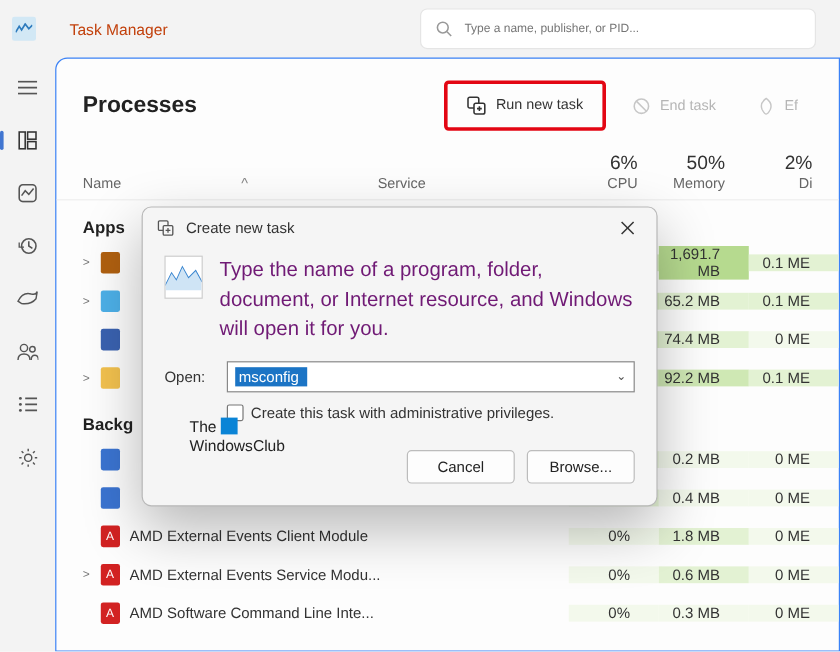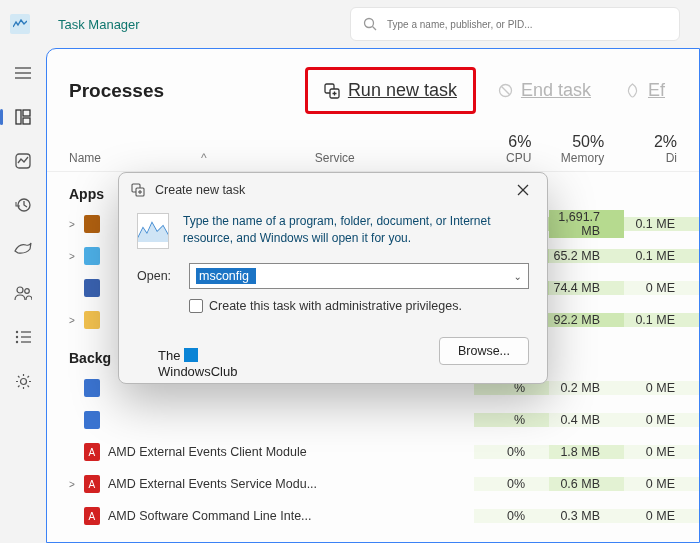--- a/index.html
+++ b/index.html
@@ -1,30 +1,30 @@
 <!DOCTYPE html>
 <html><head>
 <meta charset="utf-8">
 <style>
   * { box-sizing: border-box; margin: 0; padding: 0; font-family: "Segoe UI", -apple-system, sans-serif; }
   body { width: 700px; height: 543px; background: #f3f3f3; overflow: hidden; position: relative; }
   .topbar { height: 48px; display: flex; align-items: center; padding: 0 10px; gap: 28px; background: #f3f3f3; }
   .app-icon { width: 20px; height: 20px; background: #d2e8f5; border-radius: 2px; display: flex; align-items: center; justify-content: center; }
-  .app-title { font-size: 13px; color: #0f766e; }
+  .app-title { font-size: 13px; color: #c2410c; }
   .searchbox { margin-left: auto; margin-right: 10px; width: 330px; height: 34px; background: #fff; border: 1px solid #e5e5e5; border-radius: 6px; display: flex; align-items: center; padding: 0 12px; gap: 10px; color: #888; }
   .searchbox input { border: none; outline: none; font-size: 10px; color: #000000; flex: 1; }
   .layout { display: flex; height: calc(543px - 48px); }
   .sidebar { width: 46px; background: #f3f3f3; display: flex; flex-direction: column; align-items: center; padding-top: 14px; gap: 22px; }
   .nav-icon { width: 22px; height: 22px; display: flex; align-items: center; justify-content: center; color: #555; border-radius: 4px; }
   .nav-icon.active { color: #333; position: relative; }
   .nav-icon.active::before { content: ""; position: absolute; left: -12px; top: 3px; width: 3px; height: 16px; background: #4176d1; border-radius: 2px; }
   .main { flex: 1; background: #fdfdfd; border-radius: 10px 0 0 0; border: 1px solid #3b82f6; display: flex; flex-direction: column; overflow: hidden; }
   .content-header { display: flex; align-items: center; padding: 18px 22px 12px 22px; gap: 10px; }
   .content-header h1 { font-size: 19px; font-weight: 600; color: #222; flex: 1; }
-  .action-btn { display: flex; align-items: center; gap: 8px; padding: 7px 12px; font-size: 18px; color: #333; border-radius: 4px; text-decoration: underline; }
+  .action-btn { display: flex; align-items: flex-start; gap: 8px; padding: 7px 12px; font-size: 12px; color: #333; border-radius: 4px; }
   .action-btn.highlighted { border: 3px solid #e30613; padding: 10px 16px; }
   .action-btn.disabled { color: #b5b5b5; }
   .columns { display: flex; padding: 0 22px; height: 46px; align-items: flex-end; border-bottom: 1px solid #eee; font-size: 12px; color: #666; }
   .col-name { width: 270px; padding-bottom: 6px; display: flex; align-items: center; gap: 100px;}
   .col-status { width: 158px; padding-bottom: 6px; }
   .col-metric { width: 80px; text-align: right; padding-bottom: 6px; }
   .col-metric .pct { font-size: 16px; color: #333; display: block; }
   .table-body { flex: 1; overflow: hidden; padding: 0 0 0 22px; }
   .group-label { font-size: 14px; font-weight: 600; color: #222; padding: 14px 0 6px 0; }
   .row { display: flex; align-items: center; height: 32px; font-size: 12.5px; color: #333; }
@@ -37,21 +37,21 @@
   .row .cell.heat2 { background: #e3f2d3; }
   .row .cell.heat3 { background: #cfe8b4; }
   .row .cell.heat4 { background: #b6da8f; }
   
   .dialog { position: absolute; top: 172px; left: 118px; width: 430px; background: #f5f5f5; border: 1px solid #b8b8b8; border-radius: 8px; box-shadow: 0 18px 48px rgba(0,0,0,.28); }
   .dlg-title { display: flex; align-items: center; padding: 9px 12px; gap: 10px; font-size: 12.5px; color: #333; }
   .dlg-title .close { margin-left: auto; font-size: 15px; color: #333; padding: 2px 6px; }
   .dlg-body { padding: 6px 18px 10px 18px; }
   .dlg-row1 { display: flex; gap: 14px; align-items: flex-start; margin-bottom: 14px; }
   .dlg-chart-icon { width: 36px; height: 36px; background: #fff; border: 1px solid #ccc; display: flex; align-items: center; justify-content: center; }
-  .dlg-desc { font-size: 12px; color: #0c4a6e; line-height: 1.45; }
+  .dlg-desc { font-size: 17px; color: #701a75; line-height: 1.45; }
   .dlg-row2 { display: flex; align-items: center; gap: 12px; margin-bottom: 10px; }
   .dlg-row2 label { font-size: 12.5px; color: #333; width: 40px; }
   .dlg-input-wrap { flex: 1; display: flex; align-items: center; border: 1px solid #888; background: #fff; height: 26px; padding: 0 6px; }
   .dlg-input-wrap input { border: none; outline: none; flex: 1; font-size: 12.5px; background: #1b74c5; color: #fff; padding: 1px 3px; width: 60px; }
   .dlg-input-wrap .remaining { flex: 1; }
   .dlg-input-wrap .chev { color: #555; font-size: 10px; }
   .dlg-check { display: flex; align-items: center; gap: 6px; font-size: 12.5px; color: #333; padding-left: 52px; }
   .dlg-check .box { width: 14px; height: 14px; border: 1px solid #777; border-radius: 2px; background: #fff; }
   .watermark { position: absolute; top: 348px; left: 158px; font-size: 13px; color: #222; line-height: 1.25; z-index: 20; }
   .watermark .sq { display:inline-block; width: 14px; height: 14px; background: #0a84d6; margin-left: 4px; vertical-align: -2px; }
@@ -312,20 +312,21 @@
         <span class="remaining"></span>
         <span class="chev">⌄</span>
       </div>
     </div>
     <div class="dlg-check">
       <span class="box"></span>
       <span>Create this task with administrative privileges.</span>
     </div>
   </div>
   <div class="dlg-buttons">
+    <button>Cancel</button>
     <button>Browse...</button>
   </div>
 </div>
 
 <div class="watermark">
   <span>The</span><span class="sq"></span><br>
   <span>WindowsClub</span>
 </div>
 
 </body></html>

